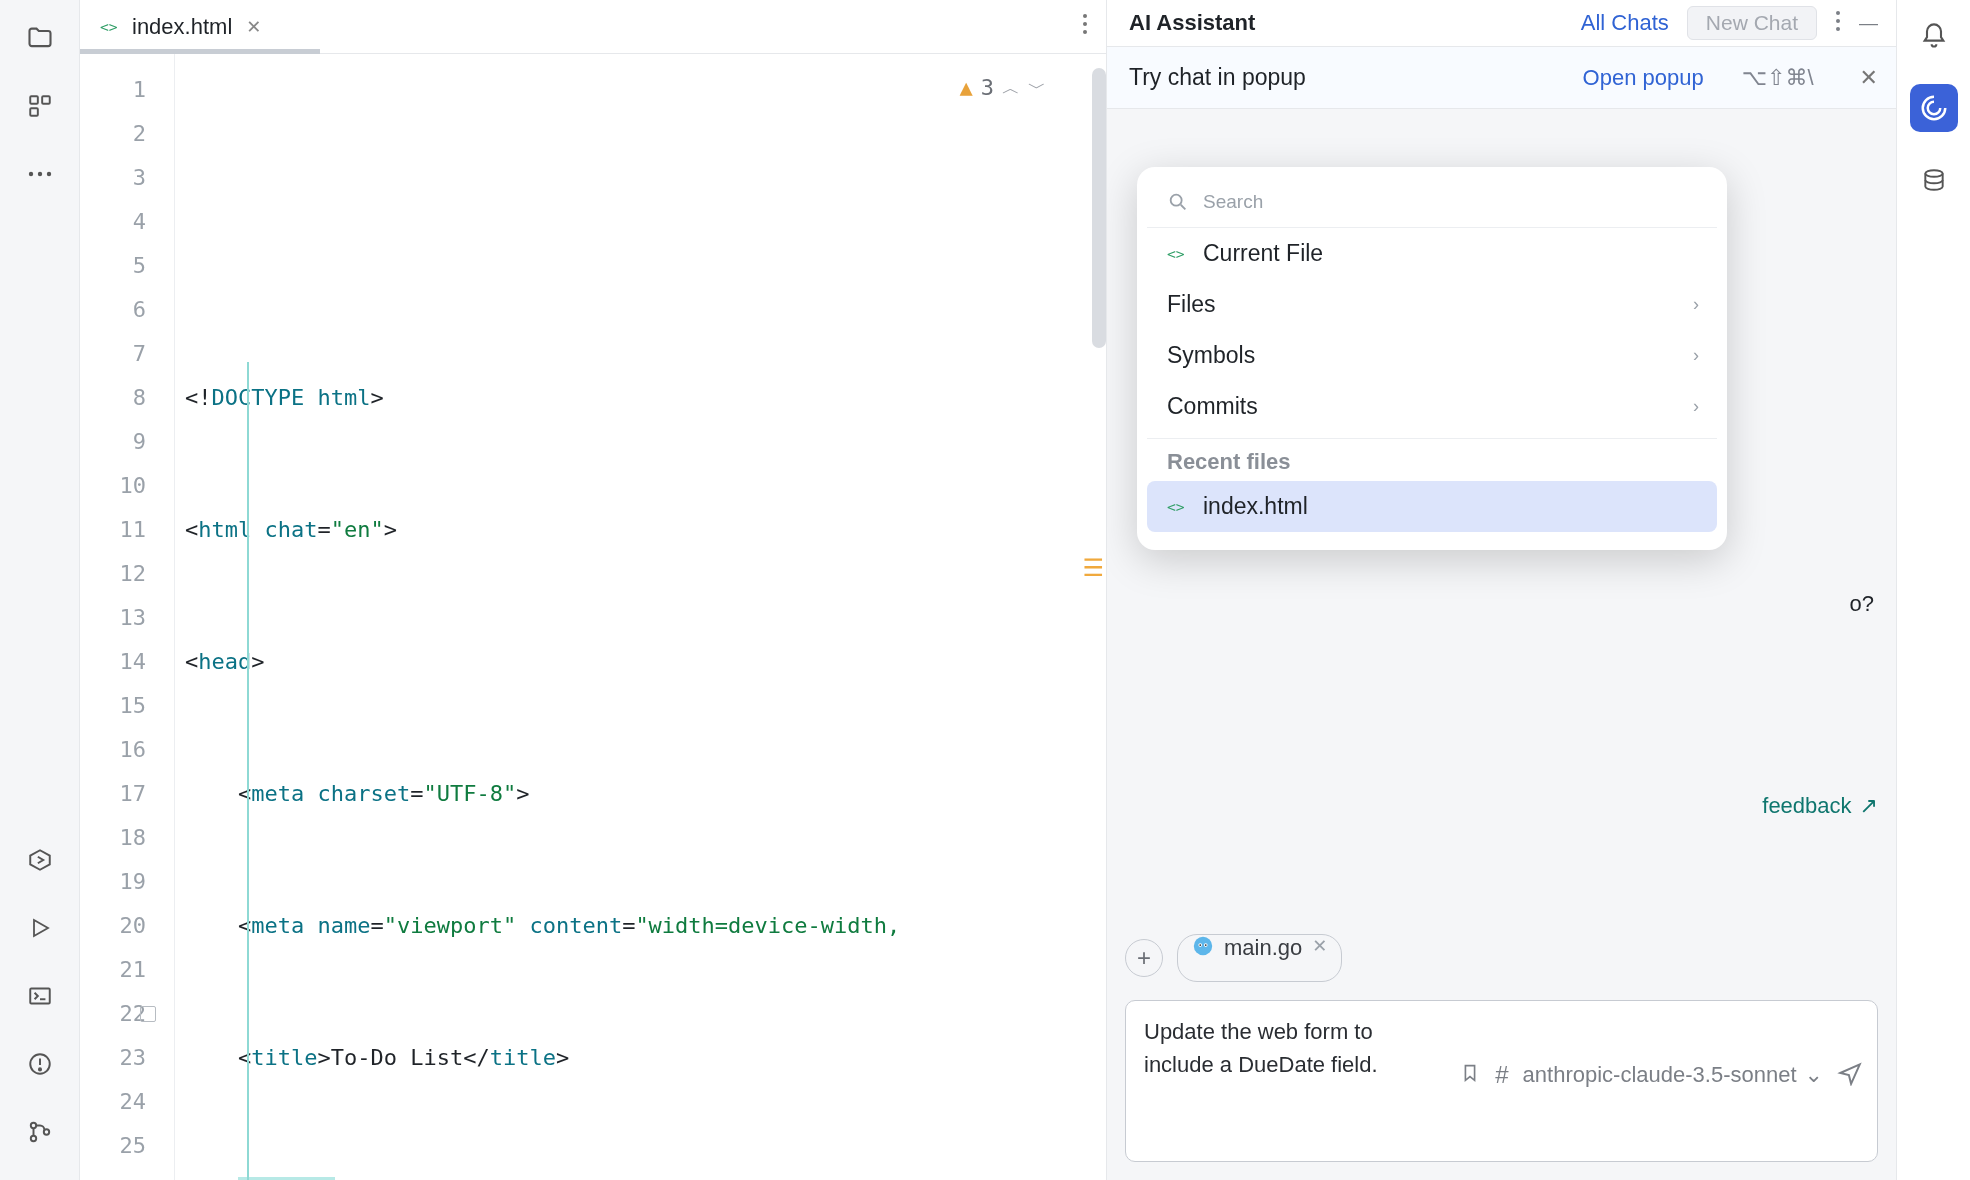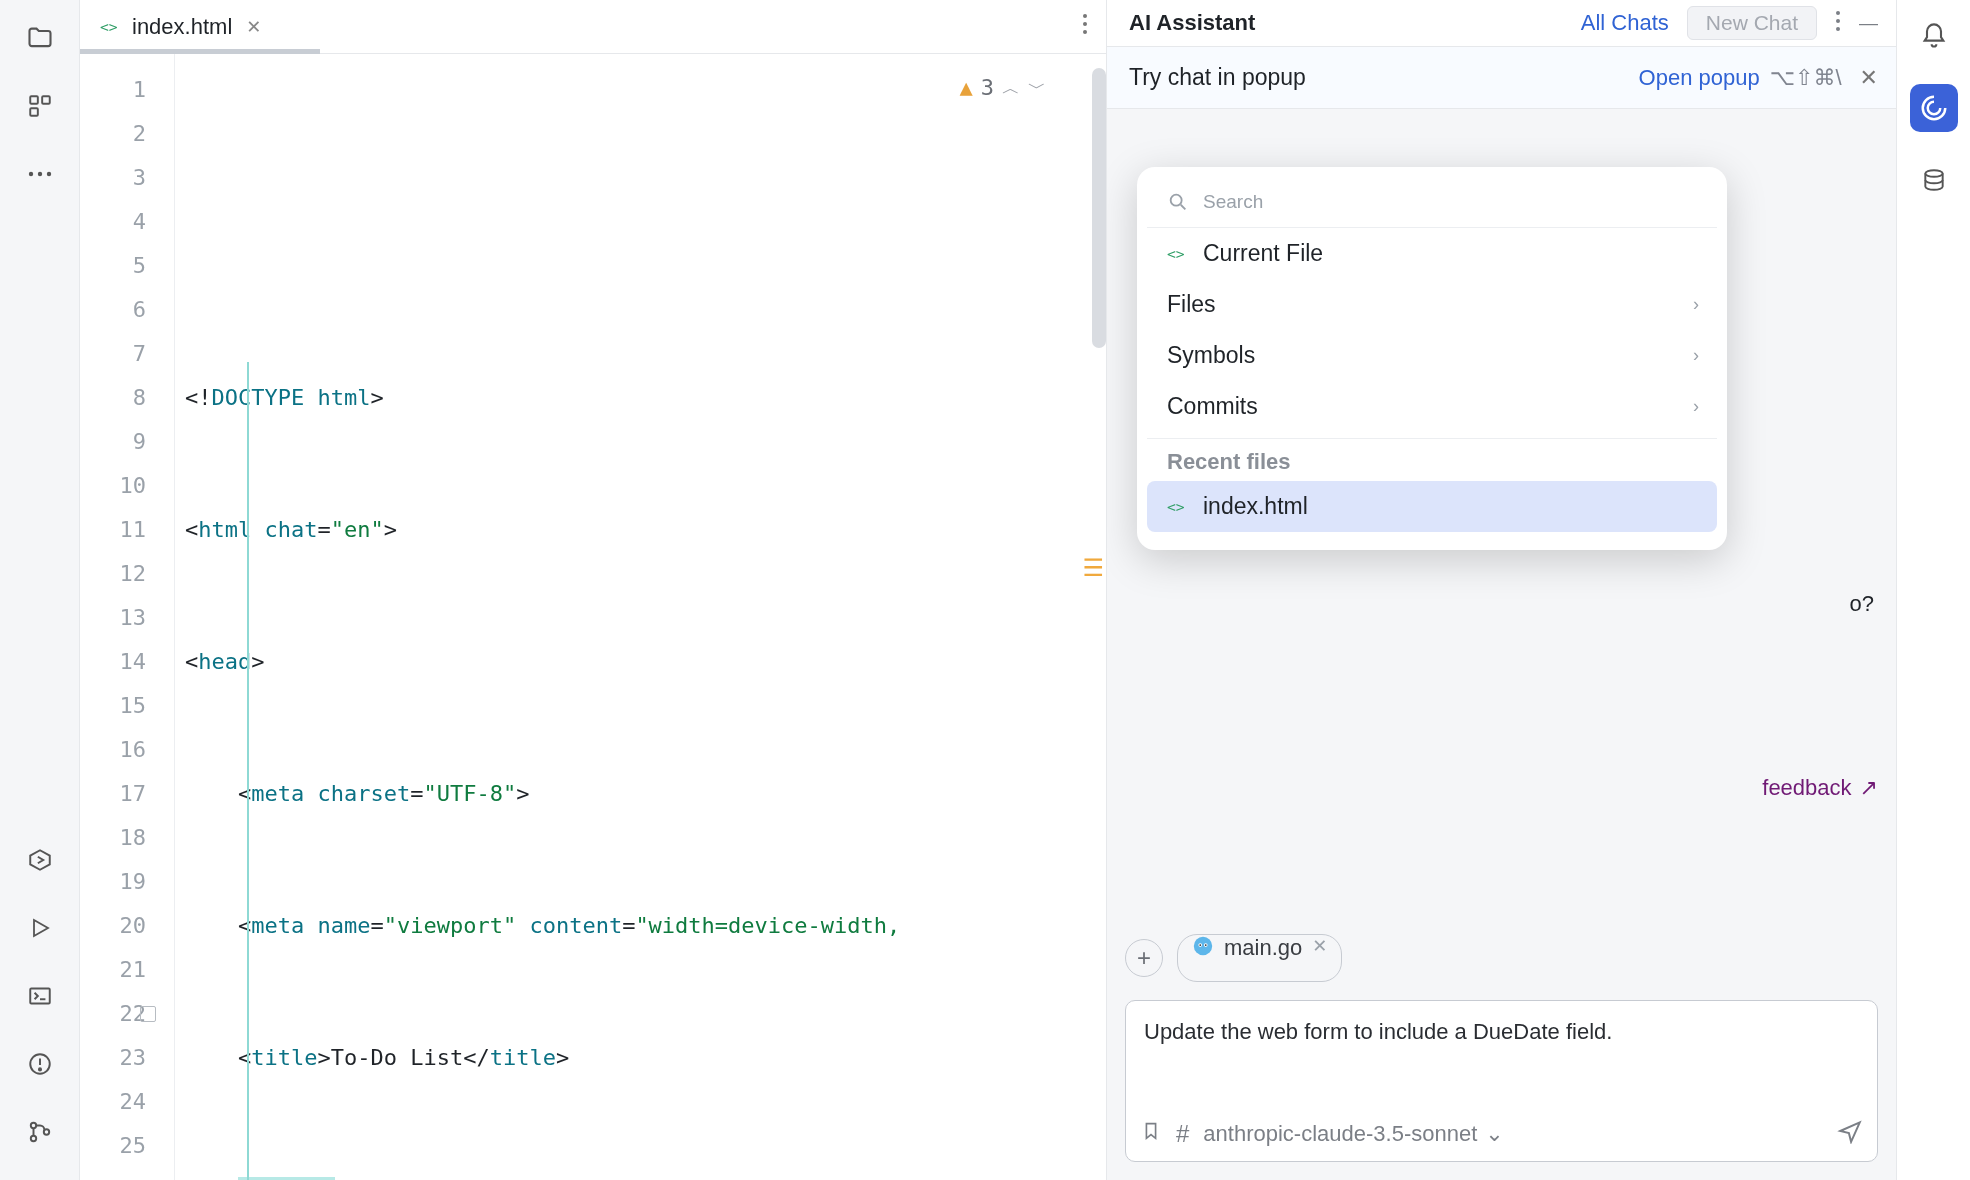--- a/index.html
+++ b/index.html
@@ -213,20 +213,21 @@
 }
 .ai-hdr-icon { color: #7b7f86; }
 
 .popup-banner {
   height: 62px;
   background: #f8fbff;
   border-bottom: 1px solid #e6e8eb;
   display: flex;
   align-items: center;
   padding: 0 18px 0 22px;
+  gap: 28px;
 }
 .popup-banner .txt { font-size: 23px; flex: 1; }
 .popup-banner .link { color: #3063d4; font-size: 22px; }
 .popup-banner .keys { color: #808590; font-size: 22px; margin-left: 10px; }
 .popup-banner .close-x { color: #777; margin-left: 18px; font-size: 22px; }
 
 .chat-scroll {
   flex: 1;
   position: relative;
   background: #f5f6f8;
@@ -281,22 +282,22 @@
 .peek-text {
   position: absolute;
   right: 22px;
   top: 482px;
   font-size: 22px;
   color: #1f2328;
 }
 .feedback-link {
   position: absolute;
   right: 18px;
-  top: 666px;
-  color: #701a75;
+  top: 684px;
+  color: #0f766e;
   font-size: 22px;
   display: flex;
   align-items: flex-end;
   gap: 8px;
 }
 
 
 .chip-row {
   position: absolute;
   left: 18px;
@@ -330,21 +331,21 @@
 .chat-input-box {
   position: absolute;
   left: 18px;
   right: 18px;
   bottom: 18px;
   height: 162px;
   border: 1.5px solid #c7cbd2;
   border-radius: 10px;
   background: #fff;
   display: flex;
-  flex-direction: column;
+  flex-direction: row;
 }
 .chat-text {
   flex: 1;
   padding: 14px 18px;
   font-size: 22px;
   line-height: 1.5;
   color: #2a2d32;
 }
 .chat-bottom-row {
   display: flex;

